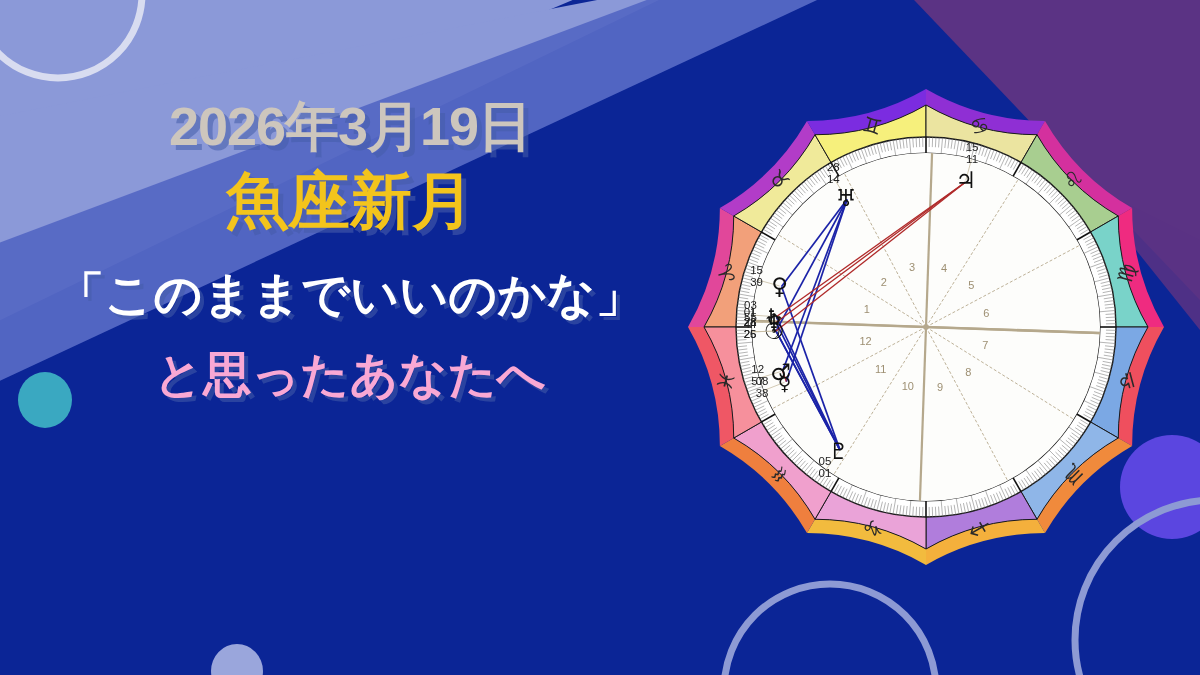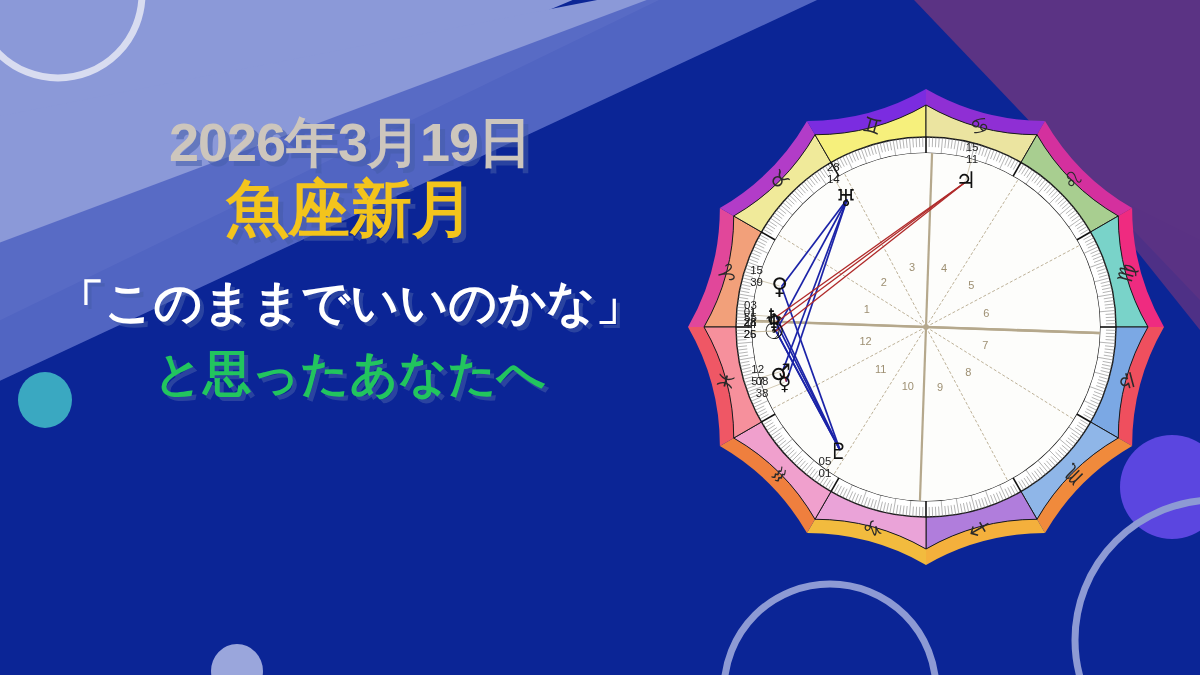--- a/index.html
+++ b/index.html
@@ -12,57 +12,58 @@
 
   #stage { position:absolute; inset:0; width:1200px; height:675px; overflow:hidden; }
 
   
   .bg-layer { position:absolute; inset:0; }
   .bg-svg { position:absolute; top:0; left:0; }
 
   
   .text-block {
     position:absolute;
-    left:0; top:112px;
+    left:0; top:96px;
     width:700px;
     text-align:center;
     z-index:6;
   }
   .line-date {
     font-size:54px;
     font-weight:700;
     letter-spacing:-1px;
     color:#cdc6bd;
     text-shadow:5px 5px 0 rgba(70,92,170,.55);
     line-height:1.12;
     white-space:nowrap;
   }
   .line-moon {
+    margin-top:8px;
     font-size:62px;
     font-weight:700;
     letter-spacing:0px;
     color:#f3c41c;
     text-shadow:5px 5px 0 rgba(70,92,170,.6);
     line-height:1.18;
     white-space:nowrap;
   }
   .line-quote {
     margin-top:25px;
     font-size:48px;
     font-weight:700;
     color:#ffffff;
     text-shadow:4px 4px 0 rgba(70,92,170,.55);
     line-height:1.35;
     white-space:nowrap;
   }
   .line-quote2 {
-    margin-top:7px;
+    margin-top:16px;
     font-size:48px;
     font-weight:700;
-    color:#22c55e;
+    color:#f9a8d4;
     text-shadow:4px 4px 0 rgba(70,92,170,.55);
     line-height:1.35;
     white-space:nowrap;
   }
 
   
   .chart-wrap {
     position:absolute;
     left:686px; top:82px;
     width:480px; height:490px;

